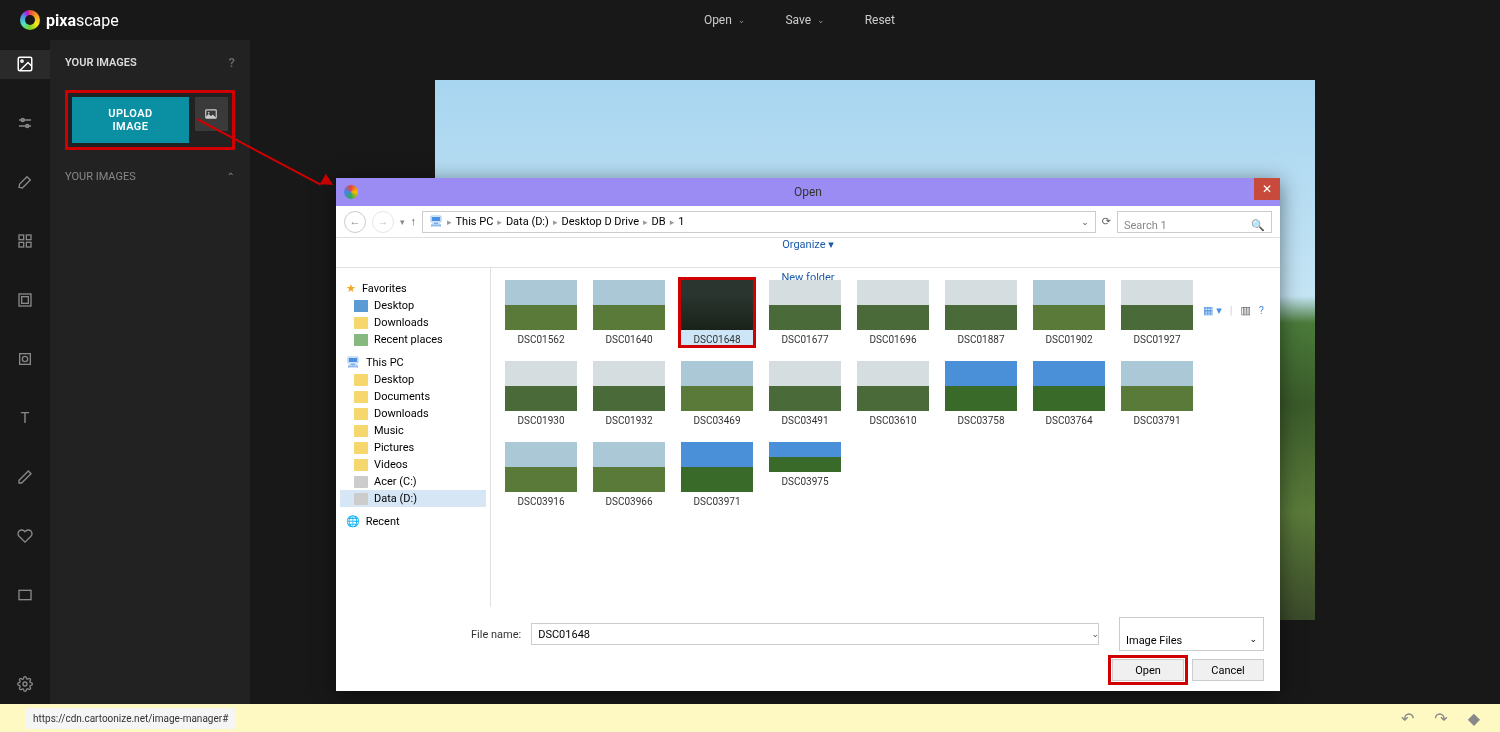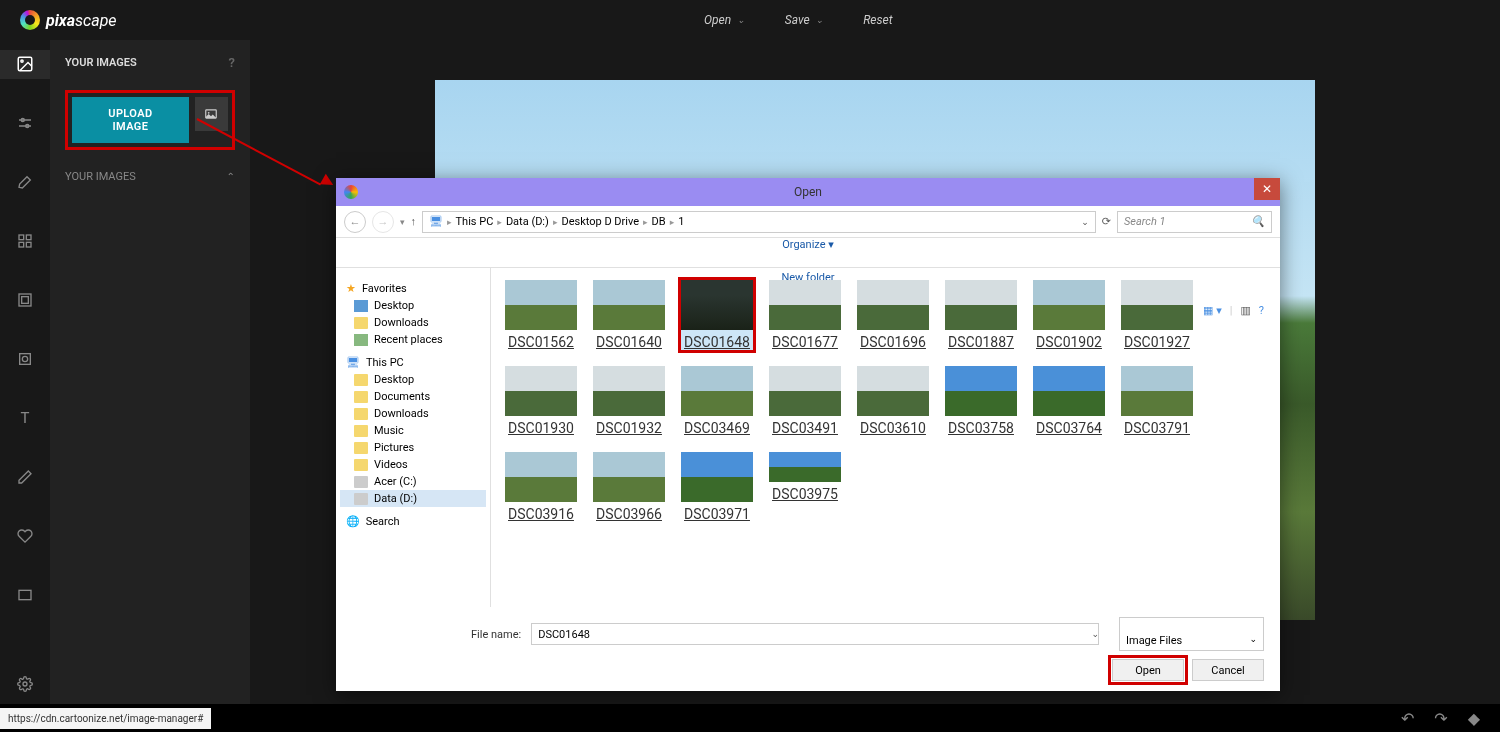--- a/index.html
+++ b/index.html
@@ -1,19 +1,19 @@
 <!DOCTYPE html>
 <html><head>
   <meta charset="utf-8">
   <style>
     * { margin: 0; padding: 0; box-sizing: border-box; font-family: -apple-system, BlinkMacSystemFont, "Segoe UI", Roboto, sans-serif; }
     html, body { width: 1500px; height: 732px; overflow: hidden; background: #181818; color: #fff; }
     
     
-    .header { height: 40px; background: #181818; display: flex; align-items: center; padding: 0 20px; font-style: italic; }
+    .header { height: 40px; background: #181818; display: flex; align-items: center; padding: 0 20px; }
     .logo { display: flex; align-items: center; gap: 6px; font-size: 16px; font-weight: 400; }
     .logo-icon { width: 20px; height: 20px; border-radius: 50%; background: conic-gradient(#e94e3a 0deg, #f5a623 60deg, #f8e71c 120deg, #7ed321 180deg, #50e3c2 240deg, #4a90e2 300deg, #bd10e0 340deg, #e94e3a 360deg); position: relative; }
     .logo-icon::after { content:''; position:absolute; inset:5px; border-radius:50%; background:#181818; }
     .logo b { font-weight: 700; }
     .header-center { flex:1; display:flex; justify-content:center; gap:40px; color:#ccc; font-size:12px; }
     .header-item { display:flex; align-items:center; gap:6px; cursor:pointer; }
     
     
     .body-wrap { display:flex; height: calc(732px - 40px); }
     .toolbar { width:50px; background:#181818; display:flex; flex-direction:column; align-items:center; padding-top:10px; gap:30px; }
@@ -24,59 +24,59 @@
     .panel-title-row { display:flex; justify-content:space-between; align-items:center; color:#ddd; font-size:11px; font-weight:600; margin-bottom:20px; }
     .upload-btn { background:#0a8fa3; color:#fff; font-size:11px; font-weight:600; padding:10px 20px; border:none; cursor:pointer; letter-spacing:0.4px; }
     .upload-row { display:flex; gap:6px; border:3px solid #d00000; padding:4px; margin-bottom:20px; }
     .gallery-btn { width:36px; height:34px; background:#3a3a3a; display:flex; align-items:center; justify-content:center; color:#ccc; cursor:pointer; }
     .sub-title-row { display:flex; justify-content:space-between; align-items:center; color:#888; font-size:11px; cursor:pointer; }
     
     .canvas-area { flex:1; background:#181818; display:flex; align-items:flex-start; justify-content:center; padding-top:40px; position:relative; }
     .canvas-img { width:880px; height:540px; background:linear-gradient(to bottom, #a8d5f0 0%, #c5e5f5 40%, #4a7a3a 45%, #3a5a2a 60%, #5a7a3a 80%, #3a4a2a 100%); }
     
     
-    .footer { position:absolute; bottom:0; left:0; right:0; height:28px; background:#000000; display:flex; align-items:center; }
+    .footer { position:absolute; bottom:0; left:0; right:0; height:28px; background:#fef9c3; display:flex; align-items:center;padding-left:25px; }
     .footer-link { background:#f5f5f5; color:#333; font-size:10px; padding:5px 8px; }
     .footer-icons { margin-left:auto; display:flex; gap:20px; color:#888; padding-right:20px; }
     
     
     .file-dialog { position:absolute; left:336px; top:178px; width:944px; height:513px; background:#9a8cf2; display:flex; flex-direction:column; box-shadow:0 4px 20px rgba(0,0,0,0.5); }
     .dlg-title { height:28px; background:#9a8cf2; display:flex; align-items:center; justify-content:center; position:relative; color:#333; font-size:12px; }
     .dlg-title-icon { position:absolute; left:8px; width:14px; height:14px; border-radius:50%; background:conic-gradient(#ea4335, #fbbc05, #34a853, #4285f4, #ea4335); }
     .dlg-close { position:absolute; right:0; top:0; width:26px; height:22px; background:#c74a3c; color:#fff; display:flex; align-items:center; justify-content:center; font-size:12px; cursor:pointer; }
     
     .dlg-body { flex:1; background:#fff; display:flex; flex-direction:column; color:#000; }
     .dlg-nav { height:32px; display:flex; align-items:center; padding:0 8px; gap:6px; border-bottom:1px solid #e0e0e0; font-size:11px; }
     .nav-btn { width:22px; height:22px; border:1px solid #ccc; border-radius:50%; display:flex; align-items:center; justify-content:center; color:#888; font-size:11px; cursor:pointer; }
     .nav-btn.disabled { opacity:0.5; }
     .breadcrumb-box { flex:1; border:1px solid #ccc; height:22px; display:flex; align-items:center; padding:0 6px; gap:4px; }
     .bc-sep { color:#999; font-size:9px; }
     .bc-item { cursor:pointer; }
-    .search-box { width:155px; border:1px solid #ccc; height:22px; display:flex; align-items:center; padding:0 6px; justify-content:space-between; color:#888;font-style:italic; }
+    .search-box { width:155px; border:1px solid #ccc; height:22px; display:flex; align-items:flex-end; padding:0 6px; justify-content:space-between; color:#888; }
     
     .dlg-toolbar { height:30px; display:flex; align-items:center; padding:0 16px; gap:20px; font-size:11px; border-bottom:1px solid #e0e0e0;flex-direction:column; }
     .org-btn { color:#1a5aa8; cursor:pointer; }
     .view-icons { margin-left:auto; display:flex; gap:8px; color:#555; align-items:center; }
     
     .dlg-main { flex:1; display:flex; }
     .tree { width:155px; border-right:1px solid #e0e0e0; padding:6px 4px; font-size:11px; overflow:hidden; }
     .tree-item { display:flex; align-items:center; gap:6px; padding:2px 4px 2px 14px; cursor:pointer; white-space:nowrap; }
     .tree-item.l0 { padding-left:6px; font-weight:400; margin-top:6px; }
     .tree-item.selected { background:#d6e6f5; }
     .tree-icon { width:14px; height:12px; display:inline-block; flex-shrink:0; }
     .t-star { color:#f5a623; font-size:11px; }
     .t-folder { background:#f5d76e; border-radius:1px; }
     .t-pc { color:#4a90e2; font-size:11px; }
     .t-drive { background:#ccc; border-radius:1px; }
     
     .thumbs { flex:1; padding:10px 12px; display:flex; flex-wrap:wrap; gap:12px; align-content:flex-start; overflow:auto; }
     .thumb { width:76px; display:flex; flex-direction:column; align-items:center; gap:4px; cursor:pointer; padding:2px; }
     .thumb.selected { outline:3px solid #d00000; outline-offset:-2px; background:#cde6f7; padding:2px; }
     .thumb-img { width:72px; height:50px; background:#888; }
-    .thumb-label { font-size:14px; color:#333; text-align:center;text-decoration:underline; }
+    .thumb-label { font-size:10px; color:#333; text-align:center; }
     
     .dlg-footer { padding:10px 16px; display:flex; flex-direction:column; gap:8px; font-size:11px; }
     .fn-row { display:flex; align-items:center; gap:10px; }
     .fn-label { text-align:right; color:#333; }
     .fn-input { flex:1; border:1px solid #ccc; height:22px; padding:0 6px; font-size:11px; }
     .fn-select { width:145px; border:1px solid #ccc; height:20px; padding:16px 6px; font-size:11px; display:flex; align-items:flex-start; justify-content:space-between; cursor:pointer; }
     .btn-row { display:flex; justify-content:flex-end; gap:8px; }
     .dlg-btn { width:72px; height:22px; border:1px solid #ccc; background:#f0f0f0; font-size:11px; cursor:pointer; }
     .dlg-btn.primary { outline:3px solid #d00000; outline-offset:1px; }
     
@@ -311,21 +311,21 @@
             <span class="tree-icon t-drive"></span>
             <span>Acer (C:)</span>
           </div>
         <div class="tree-item selected">
             <span class="tree-icon t-drive"></span>
             <span>Data (D:)</span>
           </div>
 
         <div class="tree-item l0">
             <span style="color:#4a90e2;">🌐</span>
-            <span>Search</span>
+            <span>Recent</span>
           </div>
       </div>
       <div class="thumbs" id="thumb-grid">
           <div class="thumb">
             <div class="thumb-img sky-green"></div>
             <div class="thumb-label">DSC01562</div>
           </div>
           <div class="thumb">
             <div class="thumb-img sky-green"></div>
             <div class="thumb-label">DSC01640</div>

